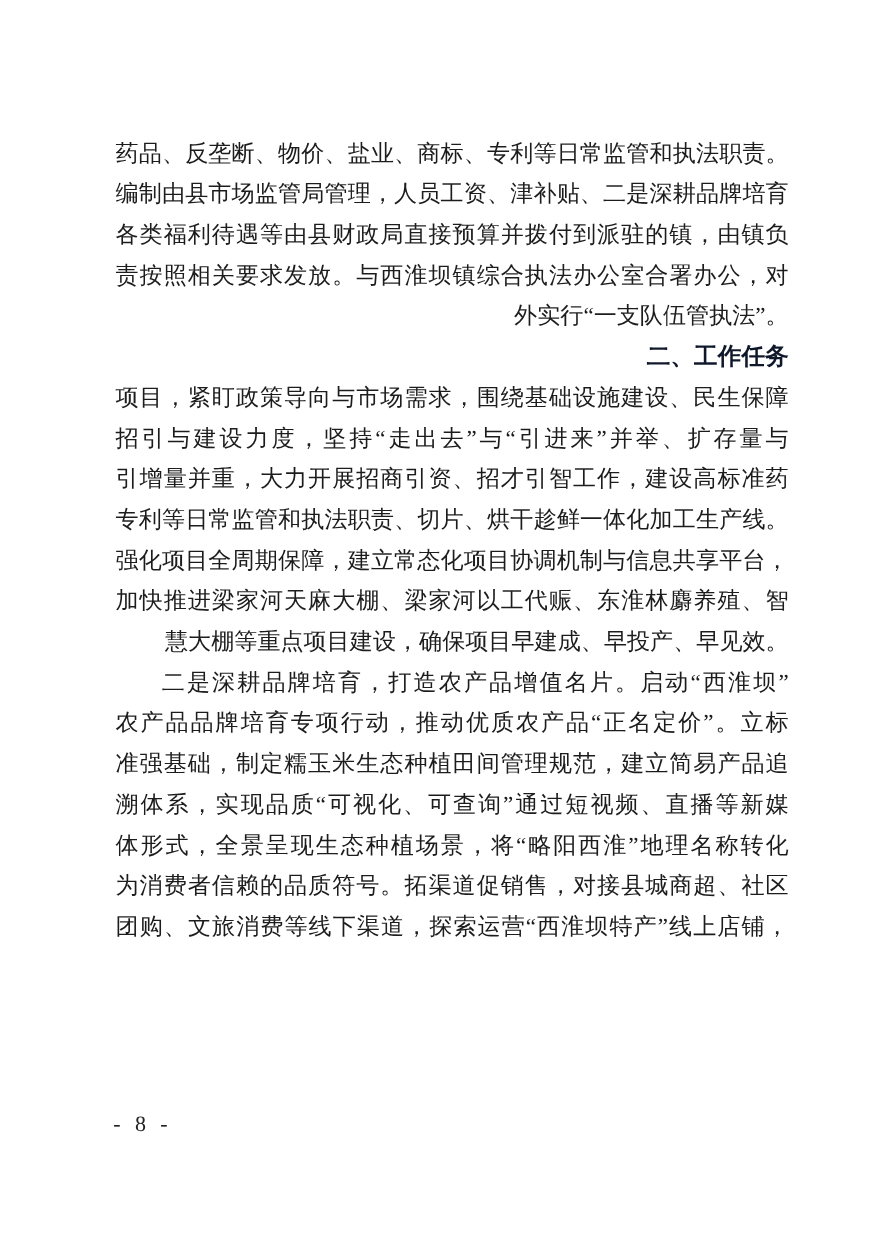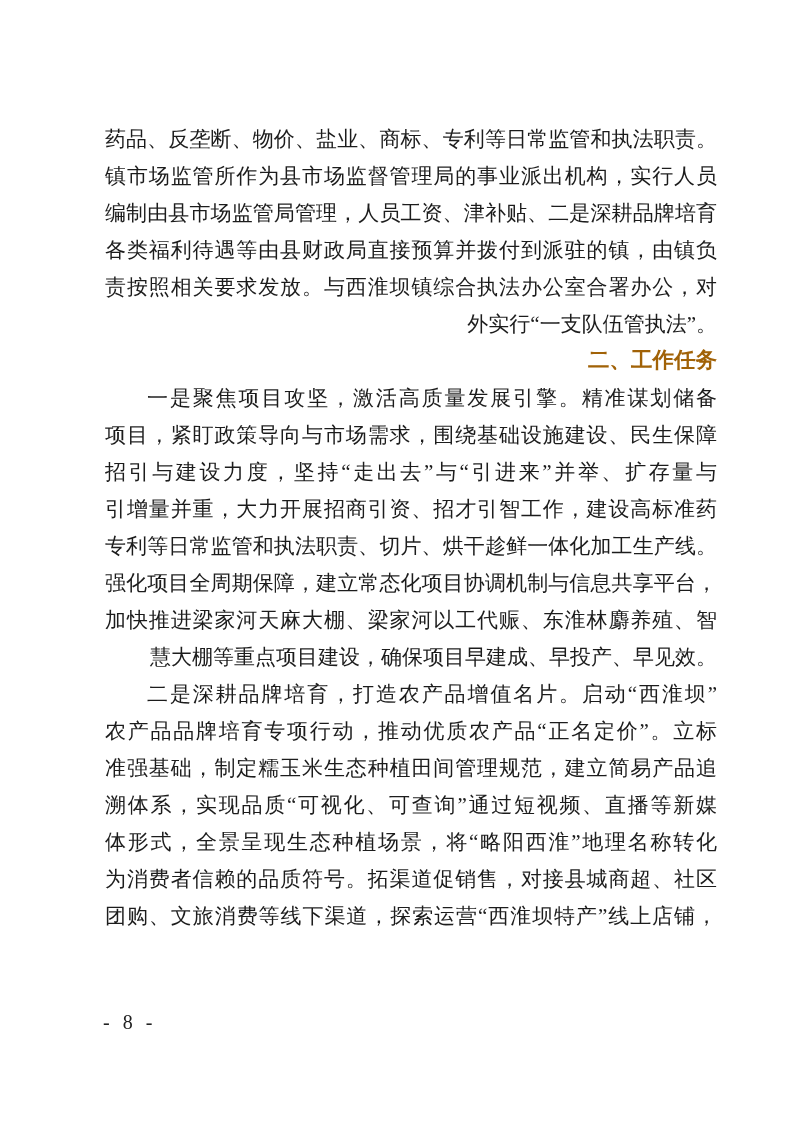--- a/index.html
+++ b/index.html
@@ -28,49 +28,47 @@
     text-align: right;
   }
   .line.fill {
     text-align: justify;
     text-align-last: justify;
   }
   .line.indent {
     text-indent: 42px;
   }
   .line.heading {
-    font-family: Liberation Mono, monospace;
+    font-family: Liberation Sans, sans-serif;
     font-weight: 700;
-    color: #a16207;
+    color: #0f172a;
     font-size: 21.5px;
   }
   .footer {
     position: absolute;
     left: 103px;
     top: 1010px;
     font-size: 20px;
     line-height: 24px;
     letter-spacing: 4px;
     color: #222222;
     font-family: "Liberation Serif", "DejaVu Serif", serif;
   }
 </style>
 </head>
 <body>
 
 <div class="page">
   <div class="doc-body">
       <div class="line fill">药品、反垄断、物价、盐业、商标、专利等日常监管和执法职责。</div>
-      <div class="line fill">镇市场监管所作为县市场监督管理局的事业派出机构，实行人员</div>
       <div class="line fill">编制由县市场监管局管理，人员工资、津补贴、二是深耕品牌培育</div>
       <div class="line fill">各类福利待遇等由县财政局直接预算并拨付到派驻的镇，由镇负</div>
       <div class="line fill">责按照相关要求发放。与西淮坝镇综合执法办公室合署办公，对</div>
       <div class="line">外实行“一支队伍管执法”。</div>
       <div class="line heading indent">二、工作任务</div>
-      <div class="line indent fill">一是聚焦项目攻坚，激活高质量发展引擎。精准谋划储备</div>
       <div class="line fill">项目，紧盯政策导向与市场需求，围绕基础设施建设、民生保障</div>
       <div class="line fill">招引与建设力度，坚持“走出去”与“引进来”并举、扩存量与</div>
       <div class="line fill">引增量并重，大力开展招商引资、招才引智工作，建设高标准药</div>
       <div class="line fill">专利等日常监管和执法职责、切片、烘干趁鲜一体化加工生产线。</div>
       <div class="line fill">强化项目全周期保障，建立常态化项目协调机制与信息共享平台，</div>
       <div class="line fill">加快推进梁家河天麻大棚、梁家河以工代赈、东淮林麝养殖、智</div>
       <div class="line">慧大棚等重点项目建设，确保项目早建成、早投产、早见效。</div>
       <div class="line indent fill">二是深耕品牌培育，打造农产品增值名片。启动“西淮坝”</div>
       <div class="line fill">农产品品牌培育专项行动，推动优质农产品“正名定价”。立标</div>
       <div class="line fill">准强基础，制定糯玉米生态种植田间管理规范，建立简易产品追</div>

